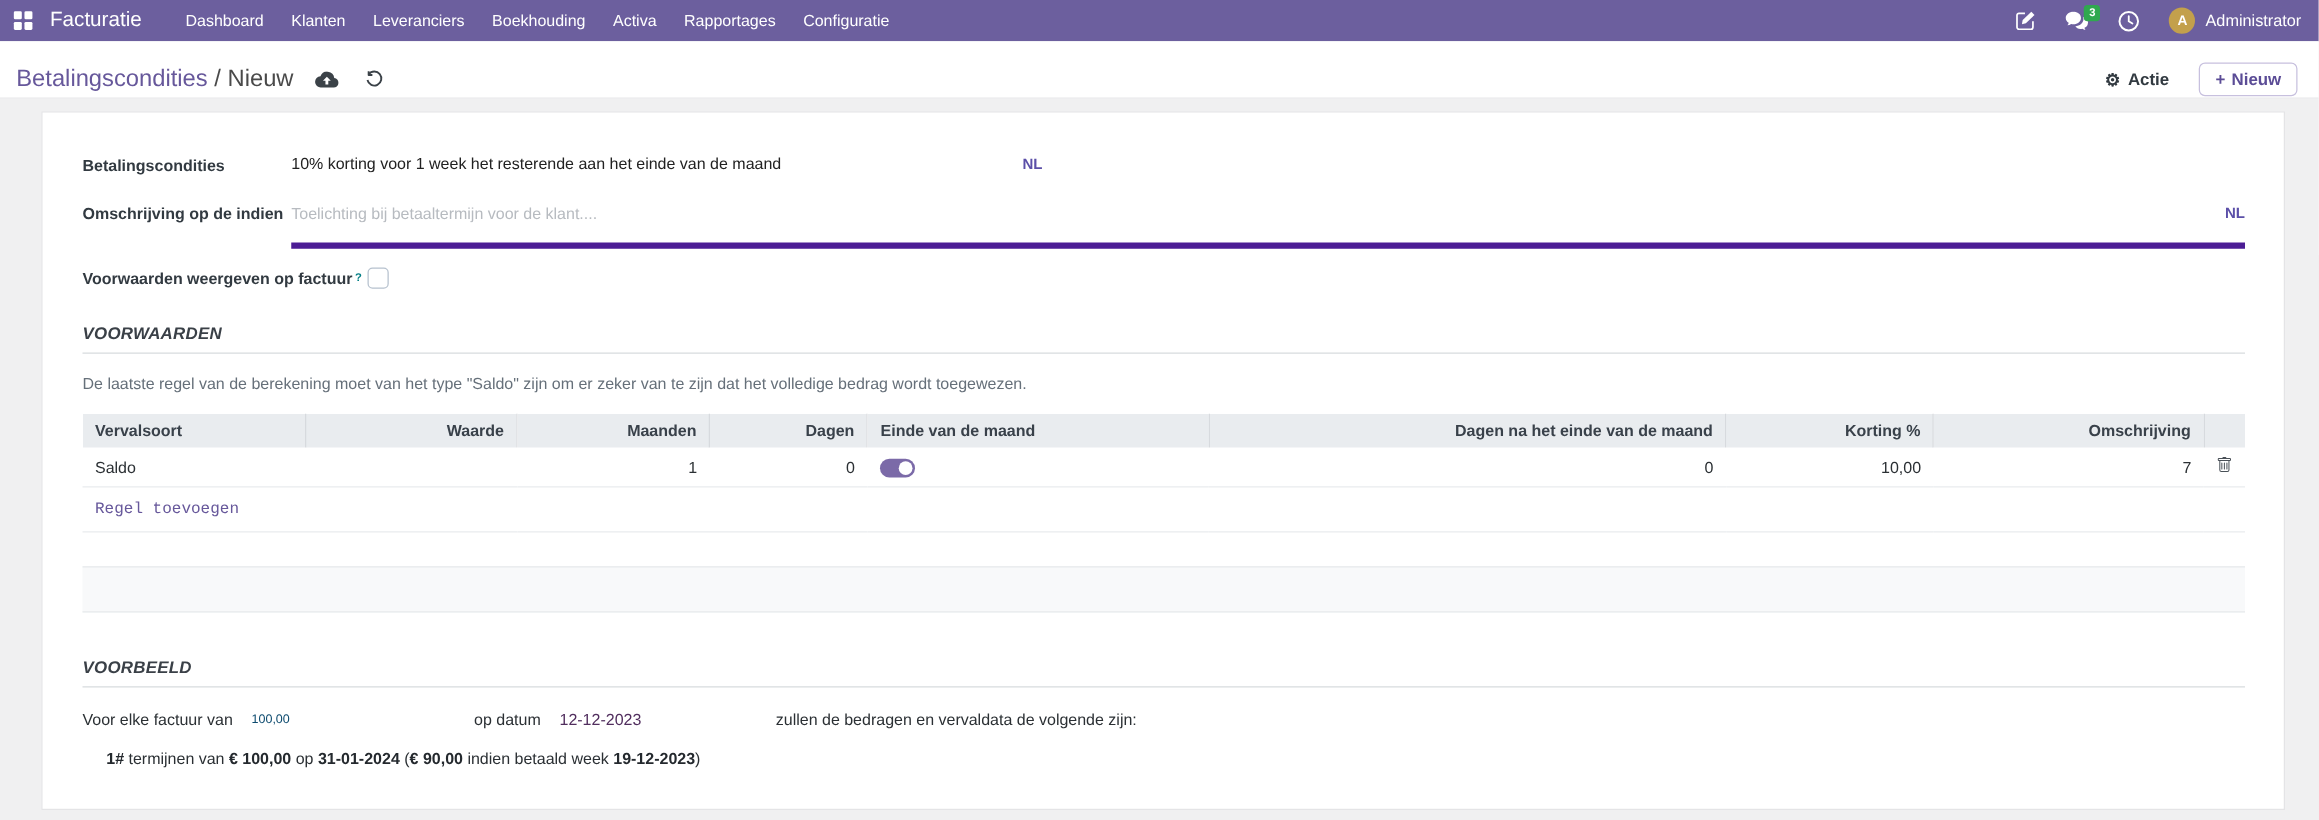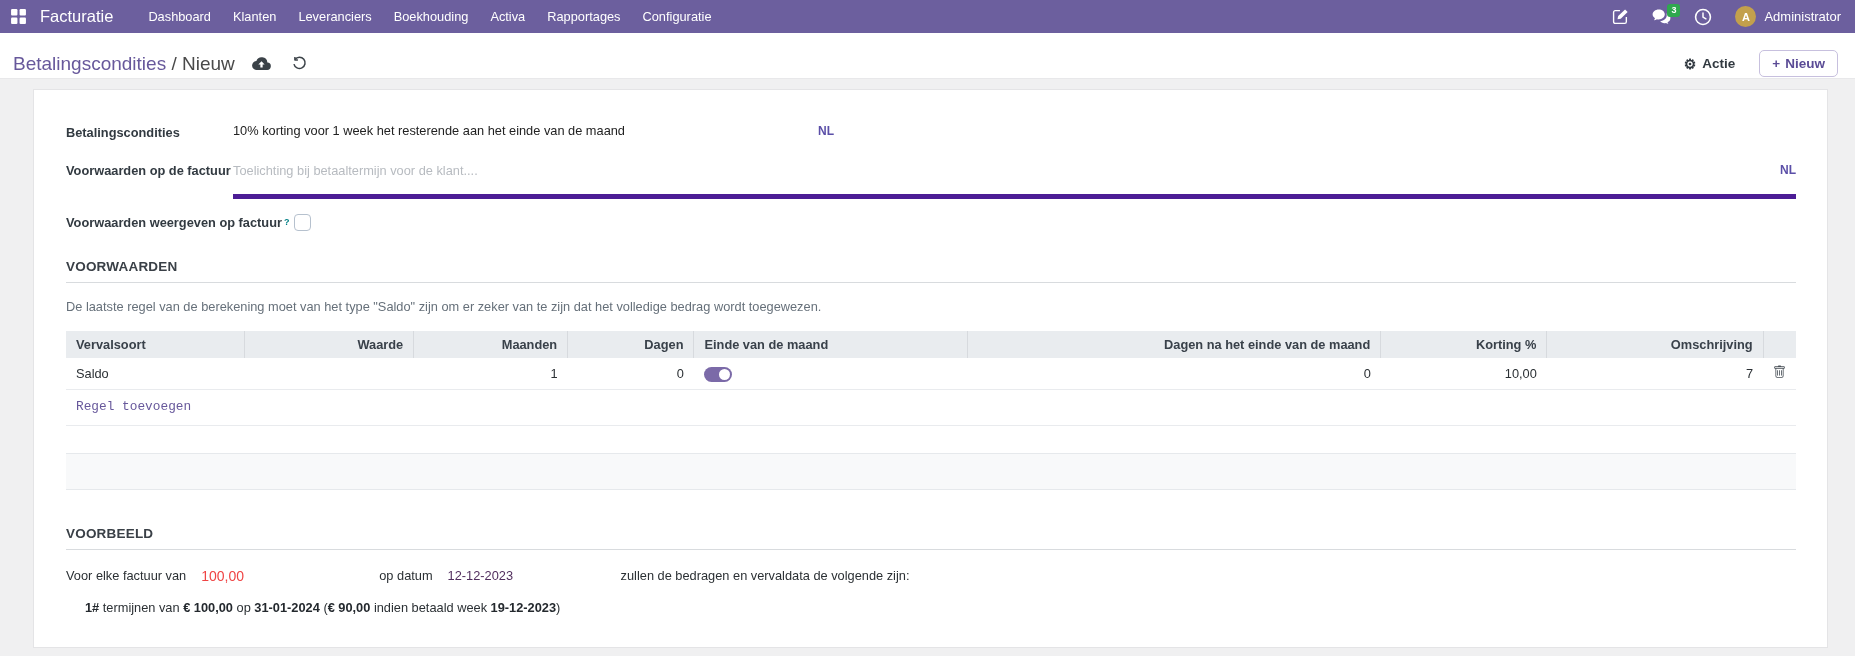--- a/index.html
+++ b/index.html
@@ -66,21 +66,21 @@
   .note-input { flex:1; border:none; outline:none; padding:0; font-size:12.8px; color:#222; font-family:"Liberation Sans", sans-serif; background:transparent; }
   .note-input::placeholder { color:#b7bbc0; }
 
   .chk-row { display:flex; align-items:center; margin-top:15px; }
   .chk-label { font-weight:700; color:#323a41; font-size:12.8px; }
   .help-sup { color:#017E84; font-size:9px; font-weight:700; vertical-align:top; margin-left:2px; }
   .checkbox { width:17px; height:17px; border:1px solid #b6c1ce; border-radius:4px; background:#fff; margin-left:5px; cursor:pointer; flex:none; }
 
   .section-title {
     margin-top:28px; font-size:13.5px; font-weight:700; color:#3a4047;
-    letter-spacing:.2px; padding-bottom:8px; border-bottom:1px solid #d8dbde;
+    letter-spacing:.2px; padding-bottom:8px; border-bottom:1px solid #d8dbde;font-style:italic;
   }
   .hint { margin-top:16px; font-size:12.8px; color:#66707a; }
 
   table { width:100%; border-collapse:collapse; margin-top:17px; font-size:12.8px; color:#2b3034; table-layout:fixed; }
   thead th {
     background:#e9ecef; font-weight:700; color:#39414a; padding:6px 10px;
     border-right:1px solid #d7dade; text-align:right; white-space:nowrap; overflow:hidden;
   }
   thead th:last-child { border-right:none; }
   thead th.al { text-align:left; }
@@ -89,21 +89,21 @@
   .toggle { width:28px; height:15px; background:#7B6AA8; border-radius:8px; position:relative; display:inline-block; vertical-align:middle; cursor:pointer; }
   .toggle::after { content:''; position:absolute; right:2px; top:2px; width:11px; height:11px; background:#fff; border-radius:50%; }
   .trash-btn { background:none; border:none; padding:0; cursor:pointer; display:inline-flex; }
   .add-row td { padding:9px 10px 11px; border-bottom:1px solid #e9ebee;font-family:Liberation Mono, monospace; }
   .add-link { color:#67589B; cursor:pointer; font-size:12.8px; }
 
   .stripe { margin-top:27px; height:37px; background:#f8f9fa; border-top:1px solid #e6e9ec; border-bottom:1px solid #e6e9ec; }
 
   .ex-title { margin-top:36px; }
   .ex-line { display:flex; align-items:center; margin-top:17px; font-size:12.8px; color:#2b3034; }
-  .ex-amount { width:180px; margin-left:13px; border:none; outline:none; font-size:14px; color:#ef4444; font-family:"Liberation Sans", sans-serif; background:transparent; }
+  .ex-amount { width:180px; margin-left:13px; border:none; outline:none; font-size:10px; color:#0c4a6e; font-family:"Liberation Sans", sans-serif; background:transparent; }
   .ex-date { width:175px; margin-left:13px; border:none; outline:none; font-size:12.8px; color:#512E5E; font-family:"Liberation Sans", sans-serif; background:transparent; }
   .result { margin-top:15px; padding-left:19px; font-size:12.8px; color:#2b3034; }
   .result .b { font-weight:700; color:#24292e; }
 </style>
 </head>
 <body>
 
 <nav class="navbar">
   <span class="apps-btn">
     <svg width="17" height="17" viewBox="0 0 16 16" fill="#fff">
@@ -185,21 +185,21 @@
 
     <div class="frow row-name">
       <span class="flabel">Betalingscondities</span>
       <span class="name-wrap">
         <input class="name-input" value="10% korting voor 1 week het resterende aan het einde van de maand" style="">
         <span class="lang">NL</span>
       </span>
     </div>
 
     <div class="frow">
-      <span class="flabel">Voorwaarden op de factuur</span>
+      <span class="flabel">Omschrijving op de indien</span>
       <span class="note-field">
         <input class="note-input" placeholder="Toelichting bij betaaltermijn voor de klant...." style="">
         <span class="lang">NL</span>
       </span>
     </div>
 
     <div class="chk-row">
       <span class="chk-label">Voorwaarden weergeven op factuur</span>
       <span class="help-sup">?</span>
       <span class="checkbox"></span>

